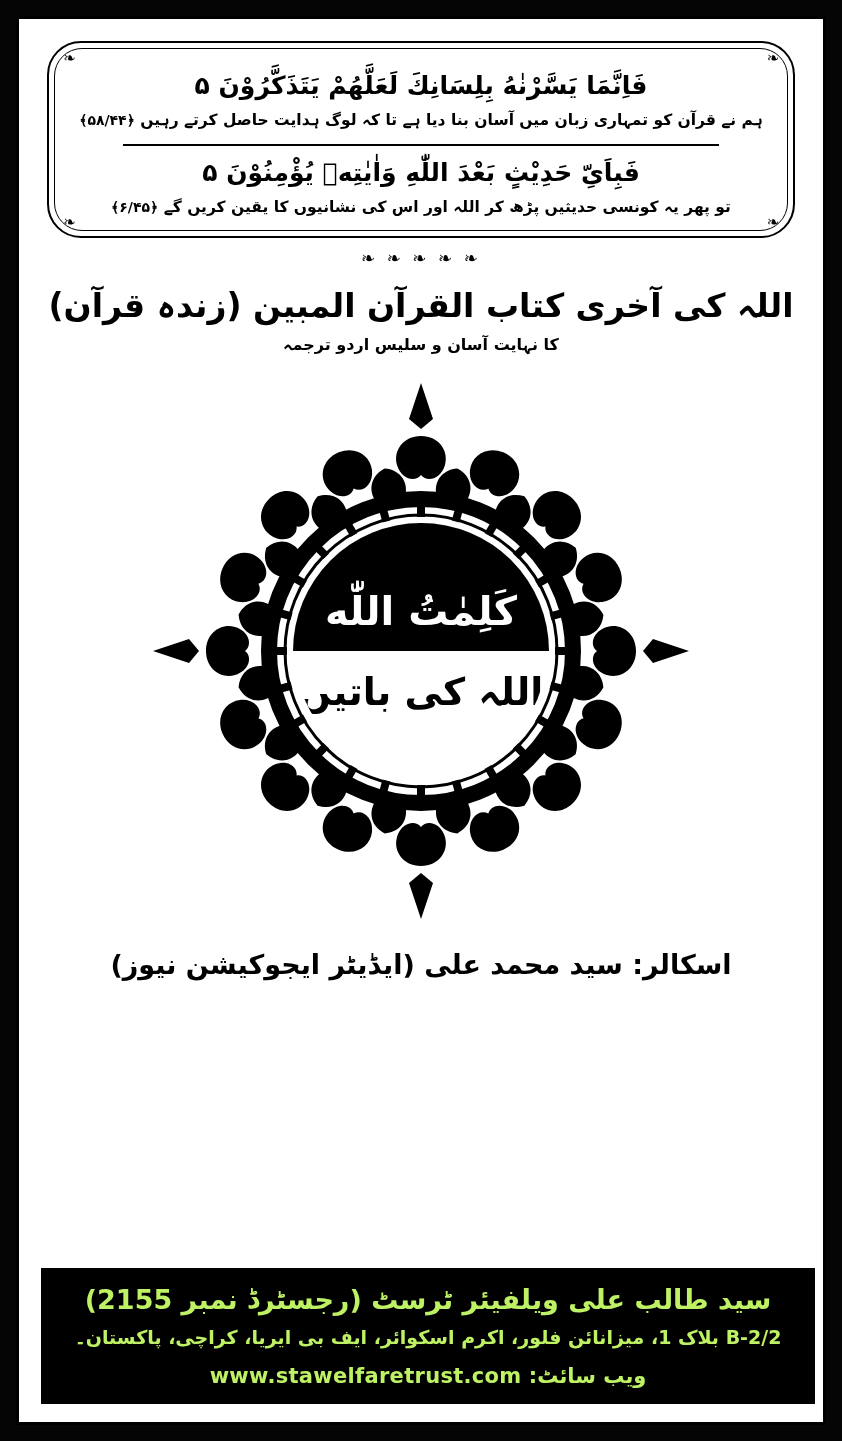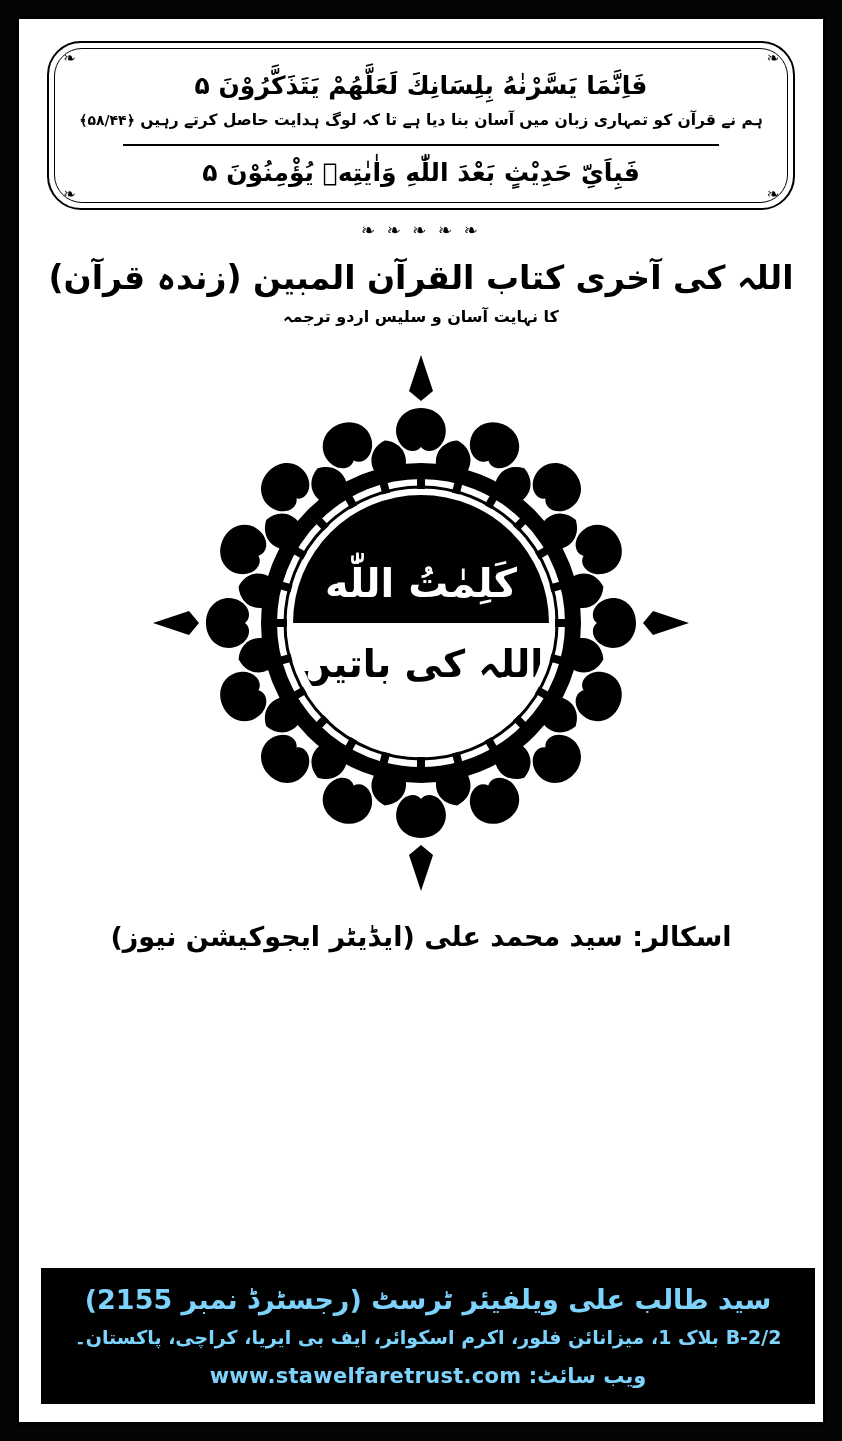--- a/index.html
+++ b/index.html
@@ -184,21 +184,21 @@
     line-height: 1.5;
   }
 
   
   .footer {
     position: absolute;
     left: 22px;
     right: 8px;
     bottom: 18px;
     background: #000;
-    color: #7dd3fc;
+    color: #bef264;
     border: 2px solid #000;
     padding: 12px 14px 14px 14px;
     text-align: center;
     direction: rtl;
   }
   .footer-org {
     font-size: 27px;
     font-weight: bold;
     line-height: 1.35;
     margin-bottom: 6px;
@@ -232,20 +232,24 @@
 
         <div class="arabic ayah-line">فَاِنَّمَا یَسَّرْنٰهُ بِلِسَانِكَ لَعَلَّهُمْ یَتَذَكَّرُوْنَ ۵</div>
         <div class="urdu-line">
           <span>ہم نے قرآن کو تمہاری زبان میں آسان بنا دیا ہے تا کہ لوگ ہدایت حاصل کرتے رہیں</span>
           <span class="ref">﴿۵۸/۴۴﴾</span>
         </div>
 
         <div class="divider"></div>
 
         <div class="arabic ayah-line">فَبِاَیِّ حَدِیْثٍ بَعْدَ اللّٰهِ وَاٰیٰتِهٖ یُؤْمِنُوْنَ ۵</div>
+        <div class="urdu-line">
+          <span>تو پھر یہ کونسی حدیثیں پڑھ کر اللہ اور اس کی نشانیوں کا یقین کریں گے</span>
+          <span class="ref">﴿۶/۴۵﴾</span>
+        </div>
       </div>
     </div>
 
     <div class="deco-row">❧ ❧ ❧ ❧ ❧</div>
 
     <div class="title-block">
       <div class="book-title">اللہ کی آخری کتاب القرآن المبین (زندہ قرآن)</div>
       <div class="book-subtitle">کا نہایت آسان و سلیس اردو ترجمہ</div>
     </div>
 

